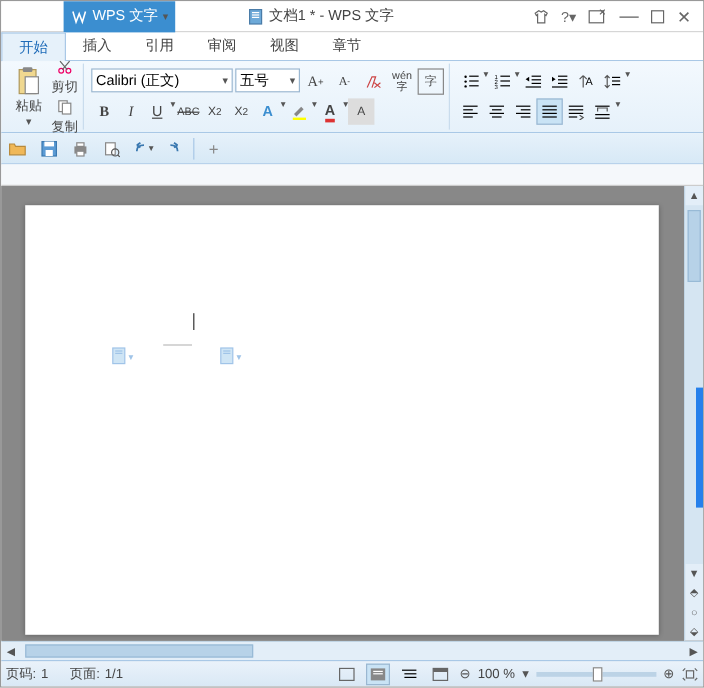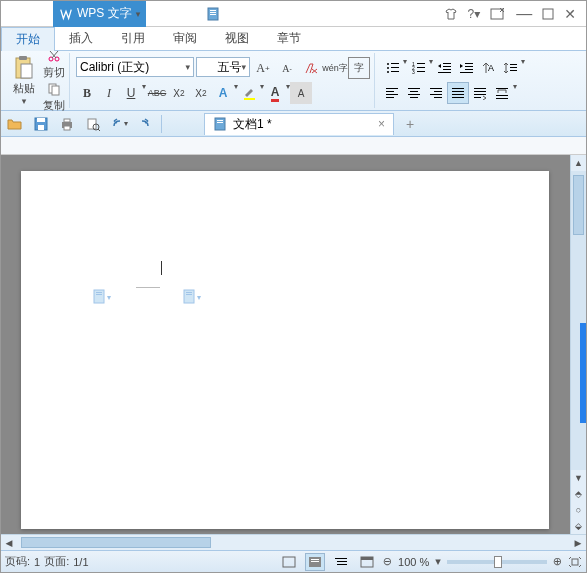--- a/index.html
+++ b/index.html
@@ -23,21 +23,21 @@
 .rgroup { display: flex; flex-direction: column; align-items: center; justify-content: center; height: 100%; padding: 0 4px; border-right: 1px solid #c9dced; gap: 2px; }
 .rgroup.last { border-right: none; }
 .clipboard-col { display: flex; flex-direction: column; gap: 2px; font-size: 11px; color: #444; }
 .clipboard-row { display: flex; align-items: center; gap: 2px; cursor: pointer; flex-direction: column; }
 .paste-btn { display: flex; flex-direction: column; align-items: center; font-size: 11px; color: #444; cursor: pointer; padding: 2px 4px; }
 .format-painter { display: flex; flex-direction: column; align-items: center; font-size: 11px; cursor: pointer; }
 
 .font-box { display: flex; flex-direction: column; gap: 3px; }
 .font-row1 { display: flex; gap: 2px; }
 .font-select { width: 118px; height: 20px; border: 1px solid #9ab7d1; background: #fff; font-size: 12px; padding: 0 3px; display: flex; align-items: center; justify-content: space-between; cursor: pointer; }
-.size-select { width: 54px; height: 20px; border: 1px solid #9ab7d1; background: #fff; font-size: 12px; padding: 0 3px; display: flex; align-items: center; justify-content: flex-end; cursor: pointer; }
+.size-select { width: 54px; height: 20px; border: 1px solid #9ab7d1; background: #fff; font-size: 12px; padding: 0 3px; display: flex; align-items: center; justify-content: space-between; cursor: pointer; }
 .arrow { font-size: 9px; color: #555; }
 .font-row2 { display: flex; gap: 0; }
 .fbtn { width: 22px; height: 22px; display: inline-flex; align-items: center; justify-content: center; cursor: pointer; font-size: 12px; border: 1px solid transparent; color: #444; }
 
 .para-box { display: flex; flex-direction: column; gap: 3px; }
 .para-row { display: flex; gap: 0; }
 .pbtn { width: 22px; height: 22px; display: inline-flex; align-items: center; justify-content: center; cursor: pointer; border: 1px solid transparent; }
 .pbtn svg { width: 14px; height: 14px; }
 .pbtn.hl { background: #c9e3f5; border: 1px solid #9ab7d1; }
 
@@ -97,20 +97,21 @@
     <span>WPS 文字</span>
     <span class="arrow">▾</span>
   </div>
   <div class="title-doc">
     <svg width="14" height="14">
         <rect x="2" y="1" width="10" height="12" fill="#6da9d8" stroke="#4a7ca8"></rect>
         <rect x="4" y="3" width="6" height="1" fill="#fff"></rect>
         <rect x="4" y="5" width="6" height="1" fill="#fff"></rect>
         <rect x="4" y="7" width="6" height="1" fill="#fff"></rect>
       </svg>
+    <span>文档1 * - WPS 文字</span>
   </div>
   <div class="title-icons">
     <svg width="14" height="14">
         <path d="M2 4 L5 2 L7 3 L9 2 L12 4 L11 6 L10 5 L10 12 L4 12 L4 5 L3 6 Z" fill="none" stroke="#666"></path>
       </svg>
     <span style="font-size:12px;">?▾</span>
     <svg width="16" height="14">
         <rect x="1" y="2" width="12" height="10" fill="none" stroke="#666"></rect>
         <path d="M10 1 L14 5 M14 1 L10 5" stroke="#666"></path>
       </svg>
@@ -174,21 +175,21 @@
           <span>五号</span>
             <span class="arrow">▾</span>
         </div>
         <span class="fbtn" style="font-family:serif;">A<sup style="font-size:8px;">+</sup></span>
         <span class="fbtn" style="font-family:serif;font-size:10px;">A<sup style="font-size:7px;">-</sup></span>
         <span class="fbtn">
             <svg width="14" height="14">
               <path d="M2 12 L6 3 L9 3 L6 12 M8 8 L13 12 M13 8 L8 12" stroke="#c44" fill="none"></path>
             </svg>
           </span>
-        <span class="fbtn" style="font-size:9px;line-height:1;flex-direction:row;">
+        <span class="fbtn" style="font-size:9px;line-height:1;flex-direction:column;">
             <span>wén</span>
             <span>字</span>
           </span>
         <span class="fbtn" style="border:1px solid #888;font-size:10px;">字</span>
       </div>
       <div class="font-row2">
         <span class="fbtn" style="font-weight:bold;font-family:serif;">B</span>
         <span class="fbtn" style="font-style:italic;font-family:serif;">I</span>
         <span class="fbtn" style="text-decoration:underline;">U</span>
           <span class="arrow" style="font-size:8px;">▾</span>
@@ -361,31 +362,20 @@
       </svg>
       <span class="arrow" style="font-size:8px;">▾</span>
     </span>
   <span class="qa-btn">
       <svg width="14" height="14">
         <path d="M4 4 Q10 4 10 9 M10 4 L7 2 M10 4 L7 6" fill="none" stroke="#3a78b0" stroke-width="1.5"></path>
       </svg>
     </span>
   <span class="qa-sep"></span>
 
-  <div class="doc-tab">
-    <div class="doc-tab-left">
-      <svg width="14" height="14">
-          <rect x="2" y="1" width="10" height="12" fill="#6da9d8" stroke="#4a7ca8"></rect>
-          <rect x="4" y="3" width="6" height="1" fill="#fff"></rect>
-          <rect x="4" y="5" width="6" height="1" fill="#fff"></rect>
-        </svg>
-      <span>文档1 *</span>
-    </div>
-    <span class="doc-tab-close">×</span>
-  </div>
   <span class="new-tab">+</span>
 </div>
 
 <div class="ruler"></div>
 
 <div class="doc-wrap">
   <div class="doc-scroll">
     <div class="page">
       <div class="cursor"></div>
       <div class="line"></div>
@@ -424,21 +414,21 @@
   <div class="hsc-btn">◀</div>
   <div class="hsc-track">
     <div class="hsc-thumb"></div>
   </div>
   <div class="hsc-btn">▶</div>
 </div>
 
 <div class="status-bar">
   <span>页码:</span>
   <span>1</span>
-  <span style="margin-left:0;">页面:</span>
+  <span style="margin-left:14px;">页面:</span>
   <span>1/1</span>
   <div class="status-right">
     <span class="view-btn">
         <svg width="14" height="12">
           <rect x="1" y="1" width="12" height="10" fill="none" stroke="#666"></rect>
         </svg>
       </span>
     <span class="view-btn active">
         <svg width="14" height="12">
           <rect x="1" y="1" width="12" height="10" fill="#888"></rect>

